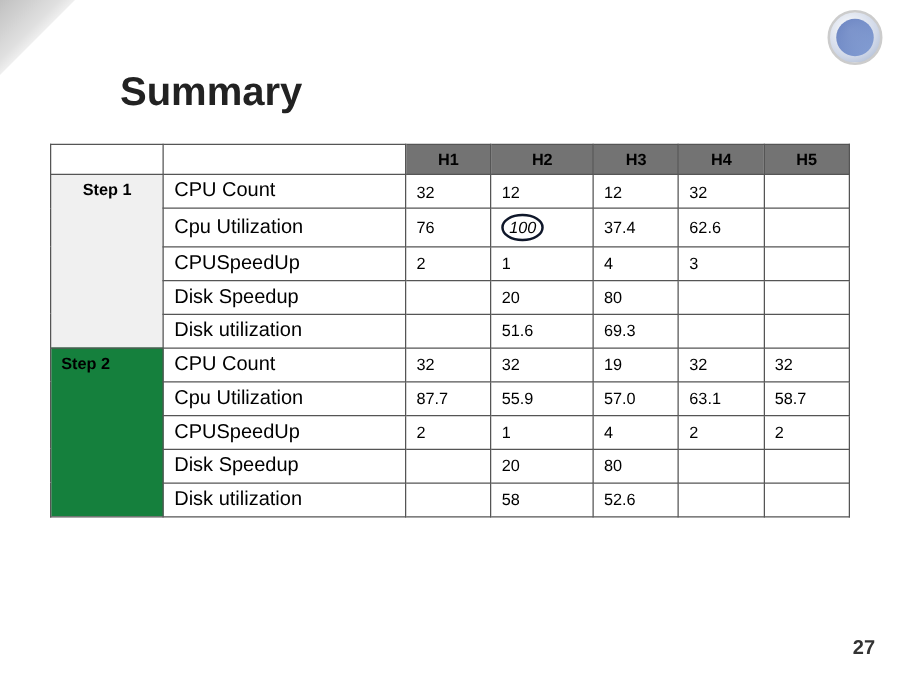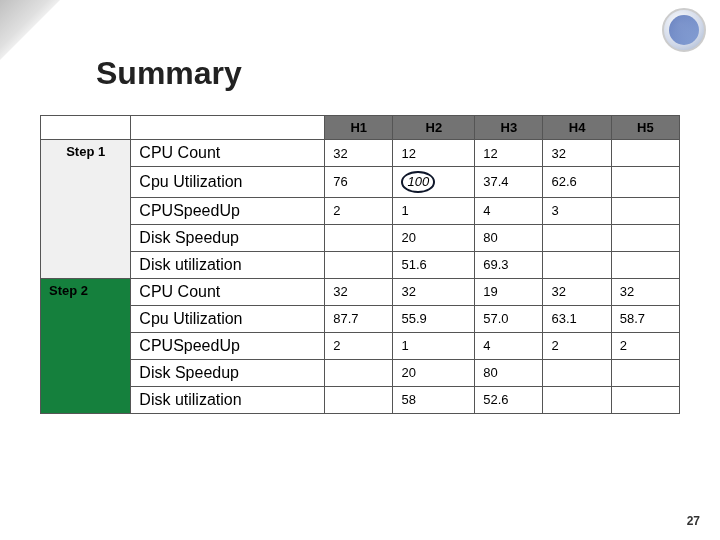--- a/index.html
+++ b/index.html
@@ -108,21 +108,21 @@
       border-radius: 50%;
       padding: 1px 4px;
       line-height: 1.2;
       font-style: italic;
     }
 
     .page-number {
       position: absolute;
       bottom: 12px;
       right: 20px;
-      font-size: 12px;
+      font-size: 16px;
       color: #333;
       font-weight: bold;
     }
 
     .header-row th:first-child {
       border: none;
       background: transparent;
     }
 
     .step1-label {

